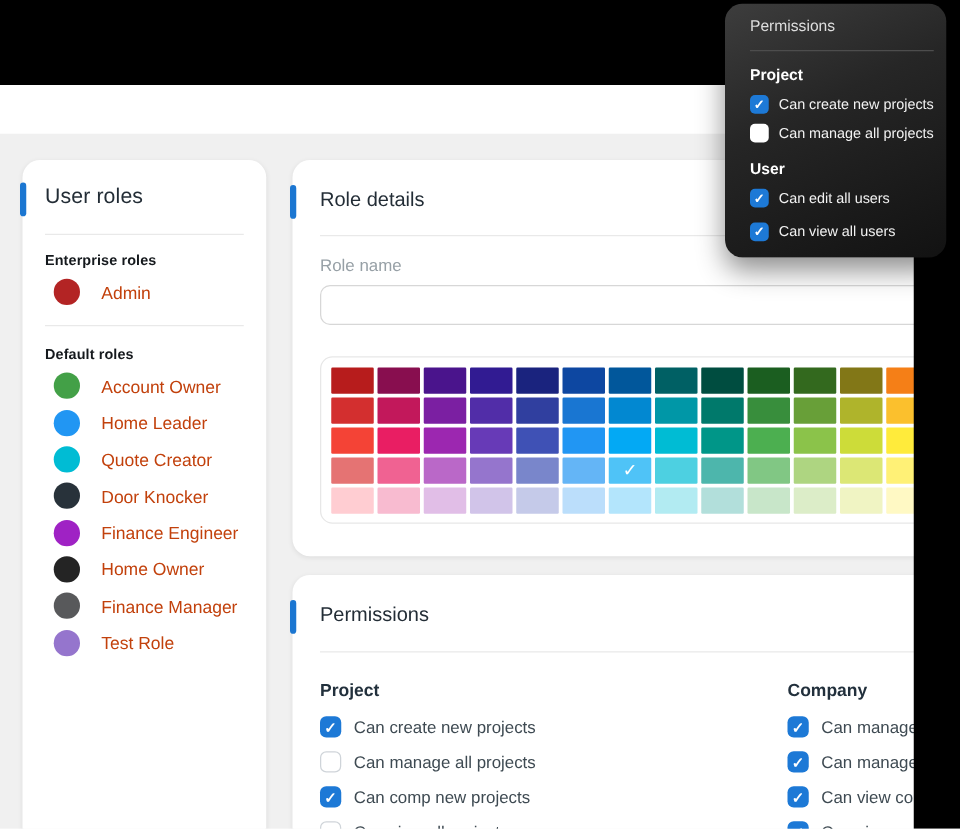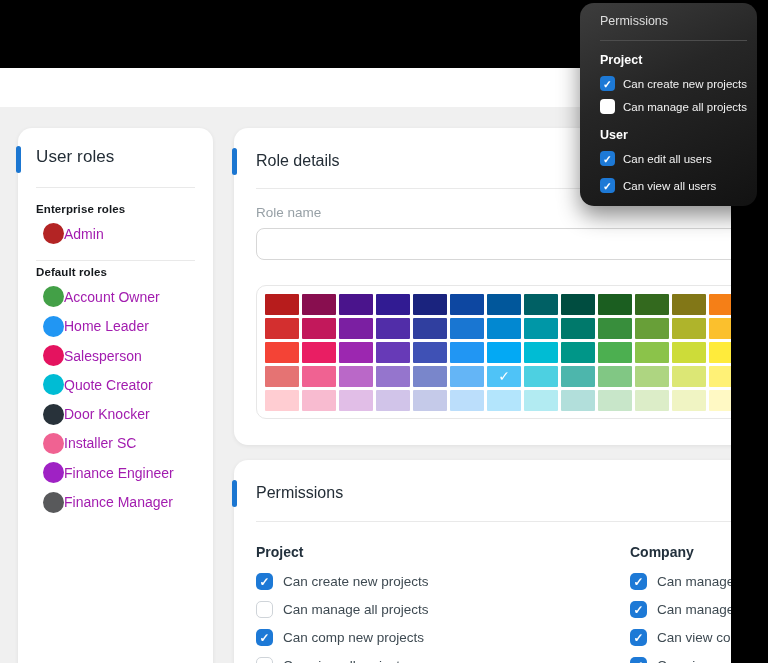--- a/index.html
+++ b/index.html
@@ -18,23 +18,23 @@
   
   .sidebar{left:18px;top:128px;width:195px;height:560px;padding:19px 18px 0 18px;box-sizing:border-box;}
   .sidebar .accent{top:18px;}
   .panel-title{margin:0;font-size:17px;font-weight:500;color:#232d36;letter-spacing:.1px;}
   .divider{height:1px;background:#e9e9e9;}
   .sidebar .divider{margin-top:20px;}
   .group-label{margin-top:15px;font-size:11.5px;font-weight:700;color:#15191d;letter-spacing:.1px;}
   .role-list{margin-top:4px;}
   .role-row{display:flex;align-items:center;height:29.3px;cursor:pointer;}
   .dot{width:21px;height:21px;border-radius:50%;margin-left:7px;flex:0 0 auto;}
-  .role-label{font-size:14px;color:#a21caf;white-space:nowrap;}
+  .role-label{margin-left:17px;font-size:14px;color:#c2410c;white-space:nowrap;}
   .sidebar .divider.d2{margin-top:12px;}
-  .group-label.g2{margin-top:5px;}
+  .group-label.g2{margin-top:17px;}
 
   
   .role-details{left:234px;top:128px;width:545px;height:317px;padding:24px 0 0 22px;box-sizing:border-box;}
   .role-details .accent{top:20px;}
   .main-title{margin:0;font-size:16px;font-weight:500;color:#232d36;}
   .role-details .divider{margin-top:18px;margin-right:0;}
   .field-label{margin-top:16px;font-size:13.5px;color:#97a0a6;}
   .text-input{display:block;margin-top:8px;width:516px;height:32px;box-sizing:border-box;
     border:1px solid #d7d7d7;border-radius:8px;background:#fff;outline:none;
     font:14px "Liberation Sans",sans-serif;color:#333;padding:0 10px;}
@@ -101,42 +101,42 @@
   <div class="role-list">
       <div class="role-row">
         <span class="dot" style="background: rgb(67, 160, 71);"></span>
         <span class="role-label">Account Owner</span>
       </div>
       <div class="role-row">
         <span class="dot" style="background: rgb(33, 150, 243);"></span>
         <span class="role-label">Home Leader</span>
       </div>
       <div class="role-row">
-        <span class="dot" style="background: rgb(228, 19, 95);"></span>
-        <span class="role-label">Salesperson</span>
-      </div>
-      <div class="role-row">
         <span class="dot" style="background: rgb(0, 188, 212);"></span>
         <span class="role-label">Quote Creator</span>
       </div>
       <div class="role-row">
         <span class="dot" style="background: rgb(40, 50, 58);"></span>
         <span class="role-label">Door Knocker</span>
       </div>
       <div class="role-row">
-        <span class="dot" style="background: rgb(240, 98, 146);"></span>
-        <span class="role-label">Installer SC</span>
-      </div>
-      <div class="role-row">
         <span class="dot" style="background: rgb(159, 34, 196);"></span>
         <span class="role-label">Finance Engineer</span>
       </div>
       <div class="role-row">
+        <span class="dot" style="background: rgb(36, 36, 36);"></span>
+        <span class="role-label">Home Owner</span>
+      </div>
+      <div class="role-row">
         <span class="dot" style="background: rgb(88, 89, 91);"></span>
         <span class="role-label">Finance Manager</span>
+      </div>
+      <div class="role-row">
+        <span class="dot" style="background: rgb(149, 117, 205);"></span>
+        <span class="role-label">Test Role</span>
       </div>
     </div>
 </aside>
 
 <section class="card role-details">
   <span class="accent"></span>
   <h2 class="main-title">Role details</h2>
   <div class="divider"></div>
   <div class="field-label">Role name</div>
   <input class="text-input" type="text" value="" style="">

